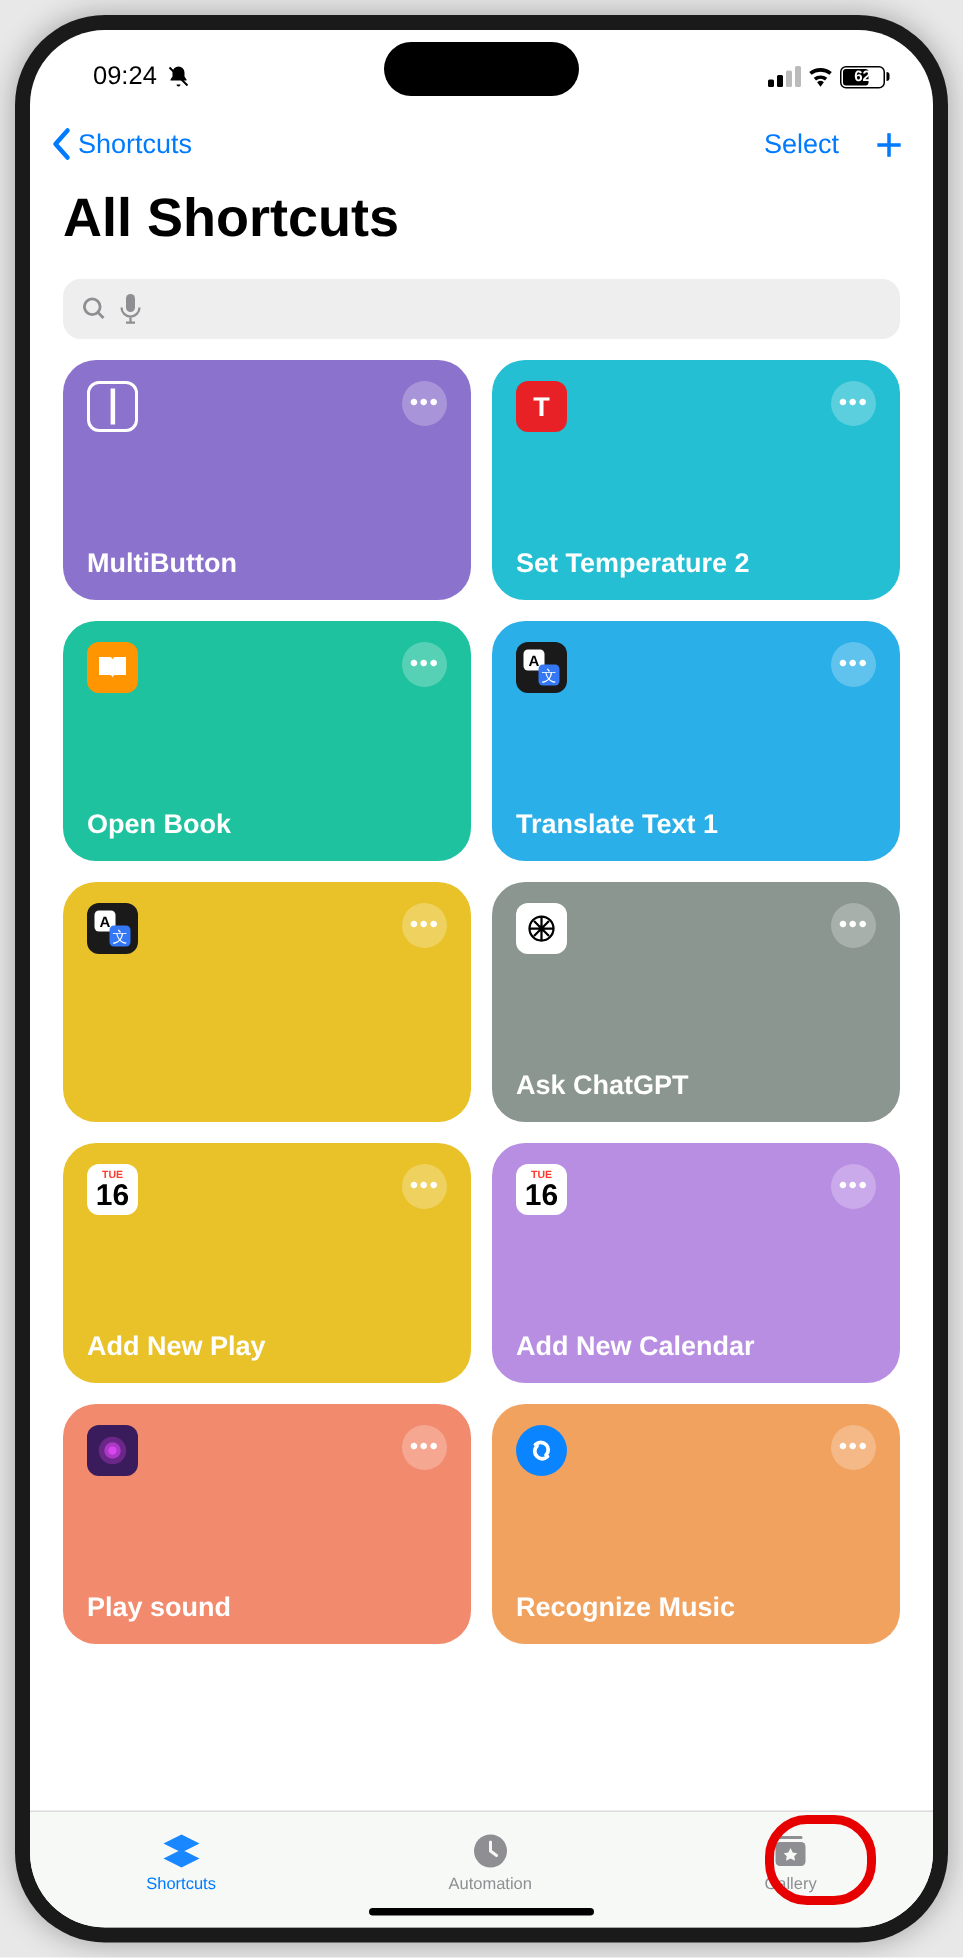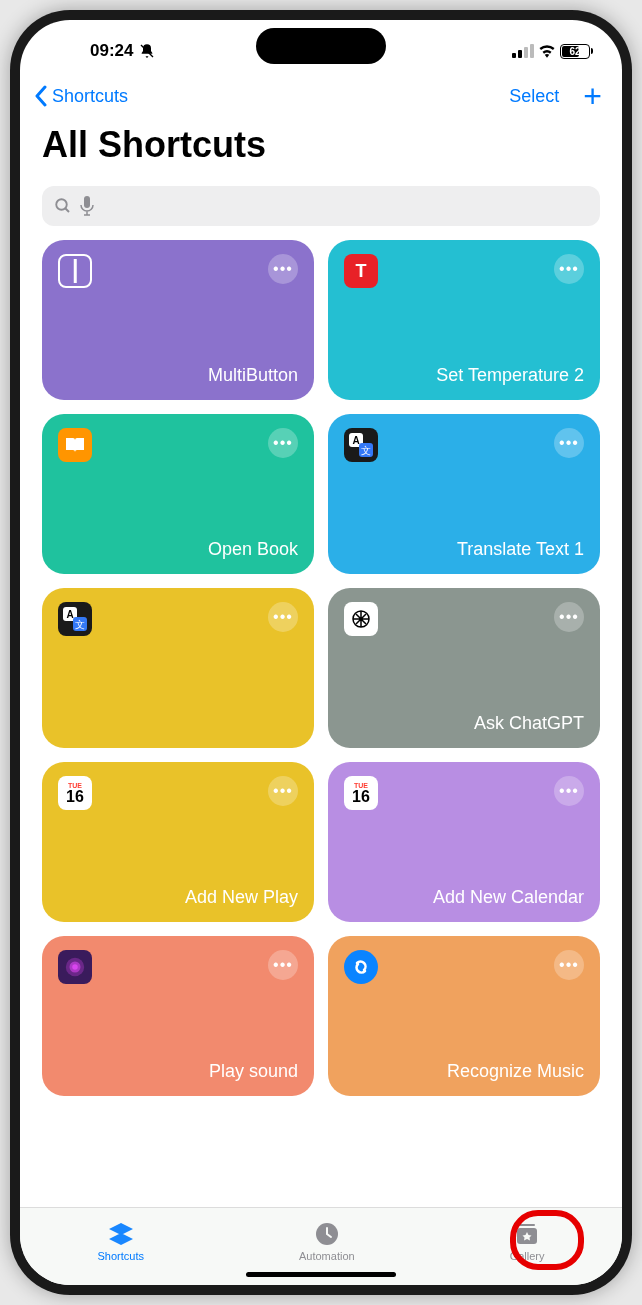--- a/index.html
+++ b/index.html
@@ -2,21 +2,21 @@
 <html><head>
 <meta charset="utf-8">
 <style>
 * { margin: 0; padding: 0; box-sizing: border-box; font-family: -apple-system, BlinkMacSystemFont, 'Segoe UI', sans-serif; }
 body { background: #e8e8e8; display: flex; justify-content: center; padding: 10px; }
 .phone { width: 622px; height: 1285px; background: #1a1a1a; border-radius: 60px; padding: 10px; position: relative; box-shadow: 0 0 20px rgba(0,0,0,0.3); }
 .screen { width: 100%; height: 100%; background: #fff; border-radius: 50px; overflow: hidden; position: relative; display: flex; flex-direction: column; }
 .notch { position: absolute; top: 18px; left: 50%; transform: translateX(-50%); width: 130px; height: 36px; background: #000; border-radius: 20px; z-index: 10; }
 
 .status-bar { display: flex; justify-content: space-between; align-items: center; padding: 14px 32px 6px 42px; height: 54px; }
-.status-left { display: flex; align-items: center; gap: 6px; font-weight: 700; font-size: 17px; margin-left: 28px; }
+.status-left { display: flex; align-items: center; gap: 6px; font-weight: 400; font-size: 17px; }
 .status-right { display: flex; align-items: center; gap: 4px; }
 .signal-bars { display: flex; align-items: flex-end; gap: 2px; }
 .signal-bars span { width: 4px; background: #000; border-radius: 1px; }
 .signal-bars span:nth-child(1) { height: 5px; }
 .signal-bars span:nth-child(2) { height: 8px; }
 .signal-bars span:nth-child(3) { height: 11px; background: #bbb; }
 .signal-bars span:nth-child(4) { height: 14px; background: #bbb; }
 .wifi { font-size: 16px; }
 .battery { display: flex; align-items: center; }
 .battery-body { width: 30px; height: 15px; border: 1.5px solid #000; border-radius: 4px; position: relative; display: flex; align-items: center; justify-content: center; }
@@ -39,40 +39,40 @@
 .search-box { background: #eeeeef; border-radius: 12px; display: flex; align-items: center; padding: 10px 12px; gap: 8px; }
 .search-icon { color: #8e8e93; font-size: 18px; }
 .search-input { border: none; background: transparent; flex: 1; font-size: 18px; color: #8e8e93; outline: none; }
 .mic-icon { color: #8e8e93; font-size: 18px; }
 
 .grid { flex: 1; padding: 0 22px; display: grid; grid-template-columns: 1fr 1fr; gap: 14px; align-content: start; overflow: hidden; }
 .card { border-radius: 22px; padding: 14px 16px; height: 160px; display: flex; flex-direction: column; justify-content: space-between; position: relative; color: #fff; }
 .card-top { display: flex; justify-content: space-between; align-items: flex-start; }
 .card-icon { width: 34px; height: 34px; border-radius: 8px; display: flex; align-items: center; justify-content: center; font-size: 20px; }
 .card-more { width: 30px; height: 30px; border-radius: 50%; background: rgba(255,255,255,0.25); display: flex; align-items: center; justify-content: center; font-size: 16px; color: #fff; letter-spacing: 1px;}
-.card-title { font-size: 18px; font-weight: 400; text-align: right; }
+.card-title { font-size: 18px; font-weight: 700; }
 
 .c-purple { background: #8b72cc; }
 .c-cyan { background: #24bfd2; }
 .c-teal { background: #1fc29e; }
 .c-blue { background: #2bafe8; }
 .c-yellow { background: #e9c229; }
 .c-gray { background: #8b9690; }
 .c-yellow2 { background: #e9c229; }
 .c-lavender { background: #b88ee3; }
 .c-coral { background: #f28a6e; }
 .c-orange { background: #f0a25e; }
 
 .ic-multi { background: transparent; border: 2.5px solid #fff; position: relative; }
 .ic-multi::before { content: ''; position: absolute; left: 50%; top: 3px; bottom: 3px; width: 2.5px; background: #fff; transform: translateX(-50%);}
 .ic-tesla { background: #e82127; color: #fff; font-weight: 700; font-size: 18px; }
 .ic-book { background: #ff9500; color: #fff; }
 .ic-translate { background: #1a1a1a; color: #fff; font-size: 14px; }
 .ic-cal { background: #fff; color: #000; flex-direction: column; font-size: 9px; }
-.ic-cal-day { font-size: 16px; font-weight: 600; line-height: 1; }
+.ic-cal-day { font-size: 20px; font-weight: 600; line-height: 1; }
 .ic-cal-top { color: #ff3b30; font-size: 7px; line-height: 1; font-weight: 600; }
 .ic-sound { background: #3a1b5c; color: #d946ef; }
 .ic-shazam { background: #0a84ff; color: #fff; border-radius: 50%; }
 
 .tab-bar { height: 78px; background: #f7f9f7; border-top: 0.5px solid #dcdcdc; display: flex; justify-content: space-around; align-items: center; padding-bottom: 12px; position: relative; }
 .tab-item { display: flex; flex-direction: column; align-items: center; gap: 2px; color: #8e8e93; font-size: 11px; position: relative; }
 .tab-item.active { color: #007aff; }
 .tab-icon { font-size: 24px; height: 28px; display: flex; align-items: center; }
 .home-ind { position: absolute; bottom: 8px; left: 50%; transform: translateX(-50%); width: 150px; height: 5px; background: #000; border-radius: 3px; }
 

